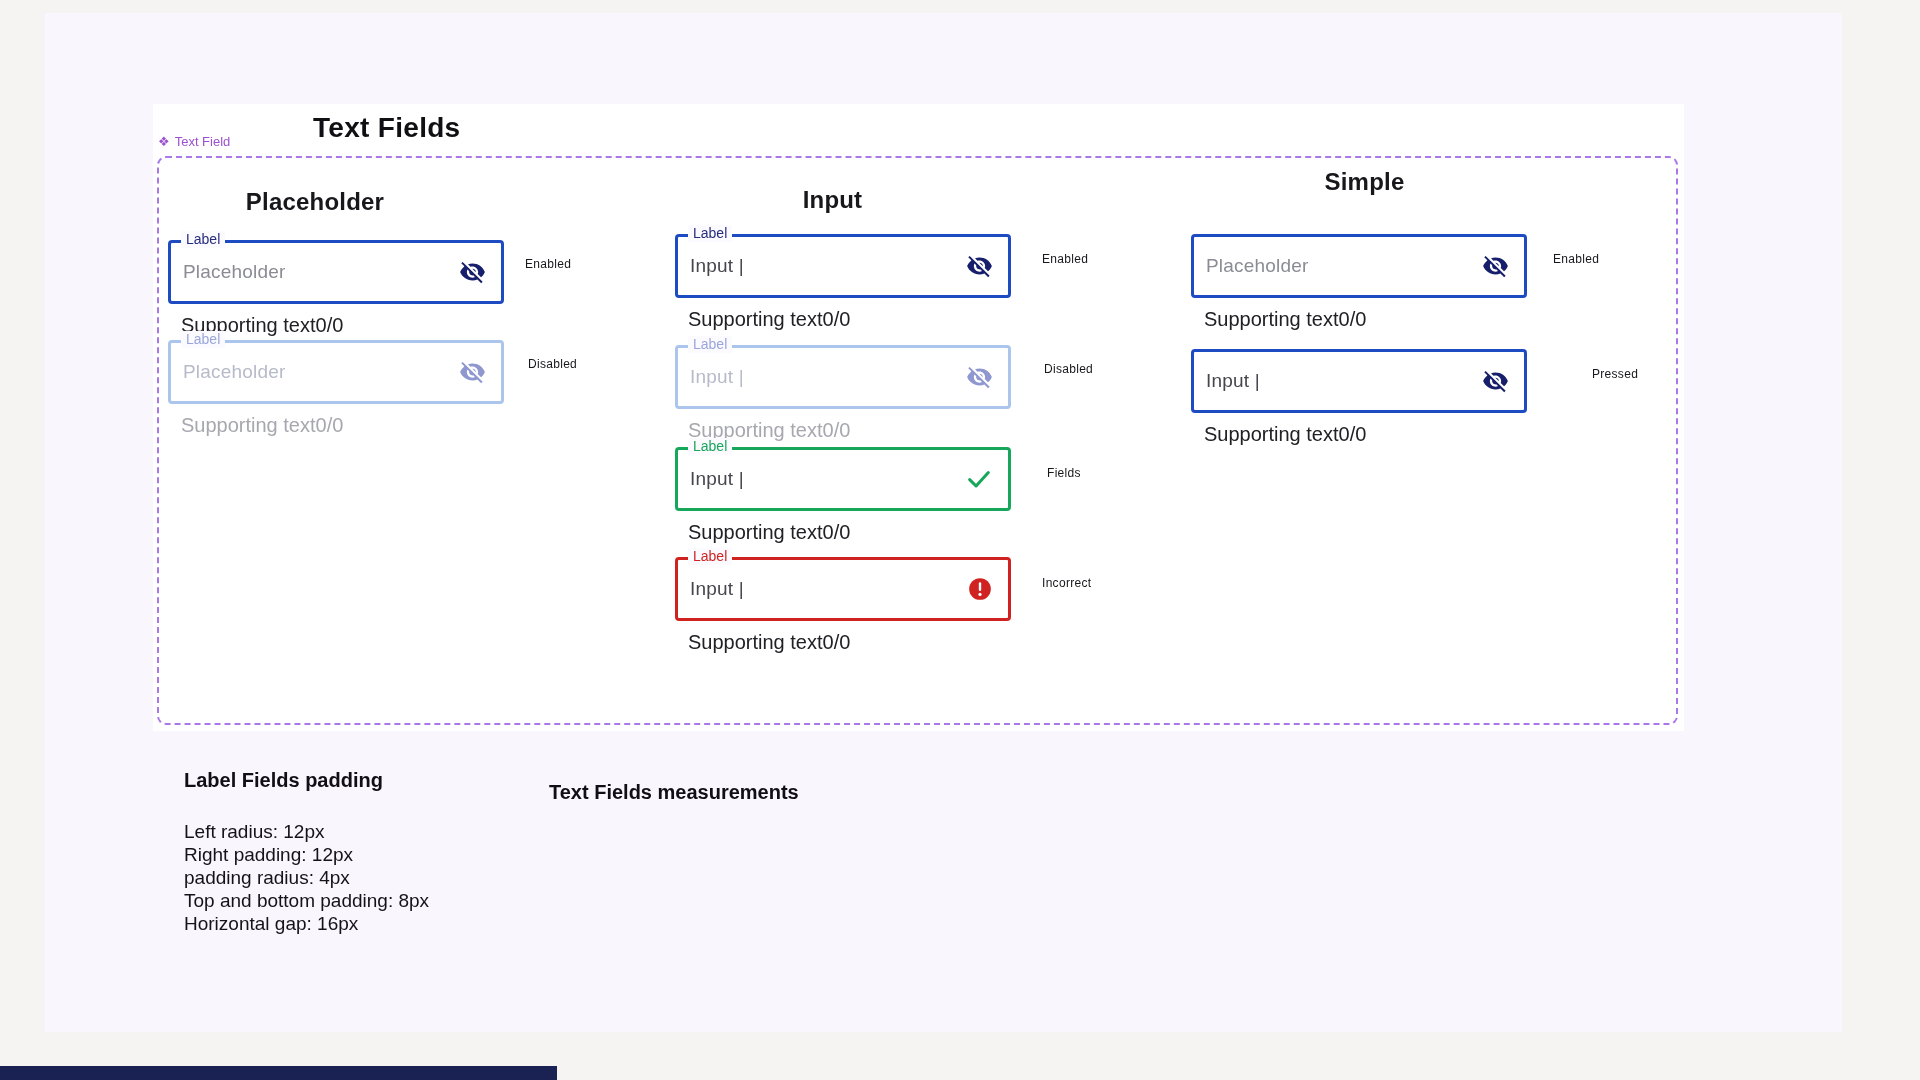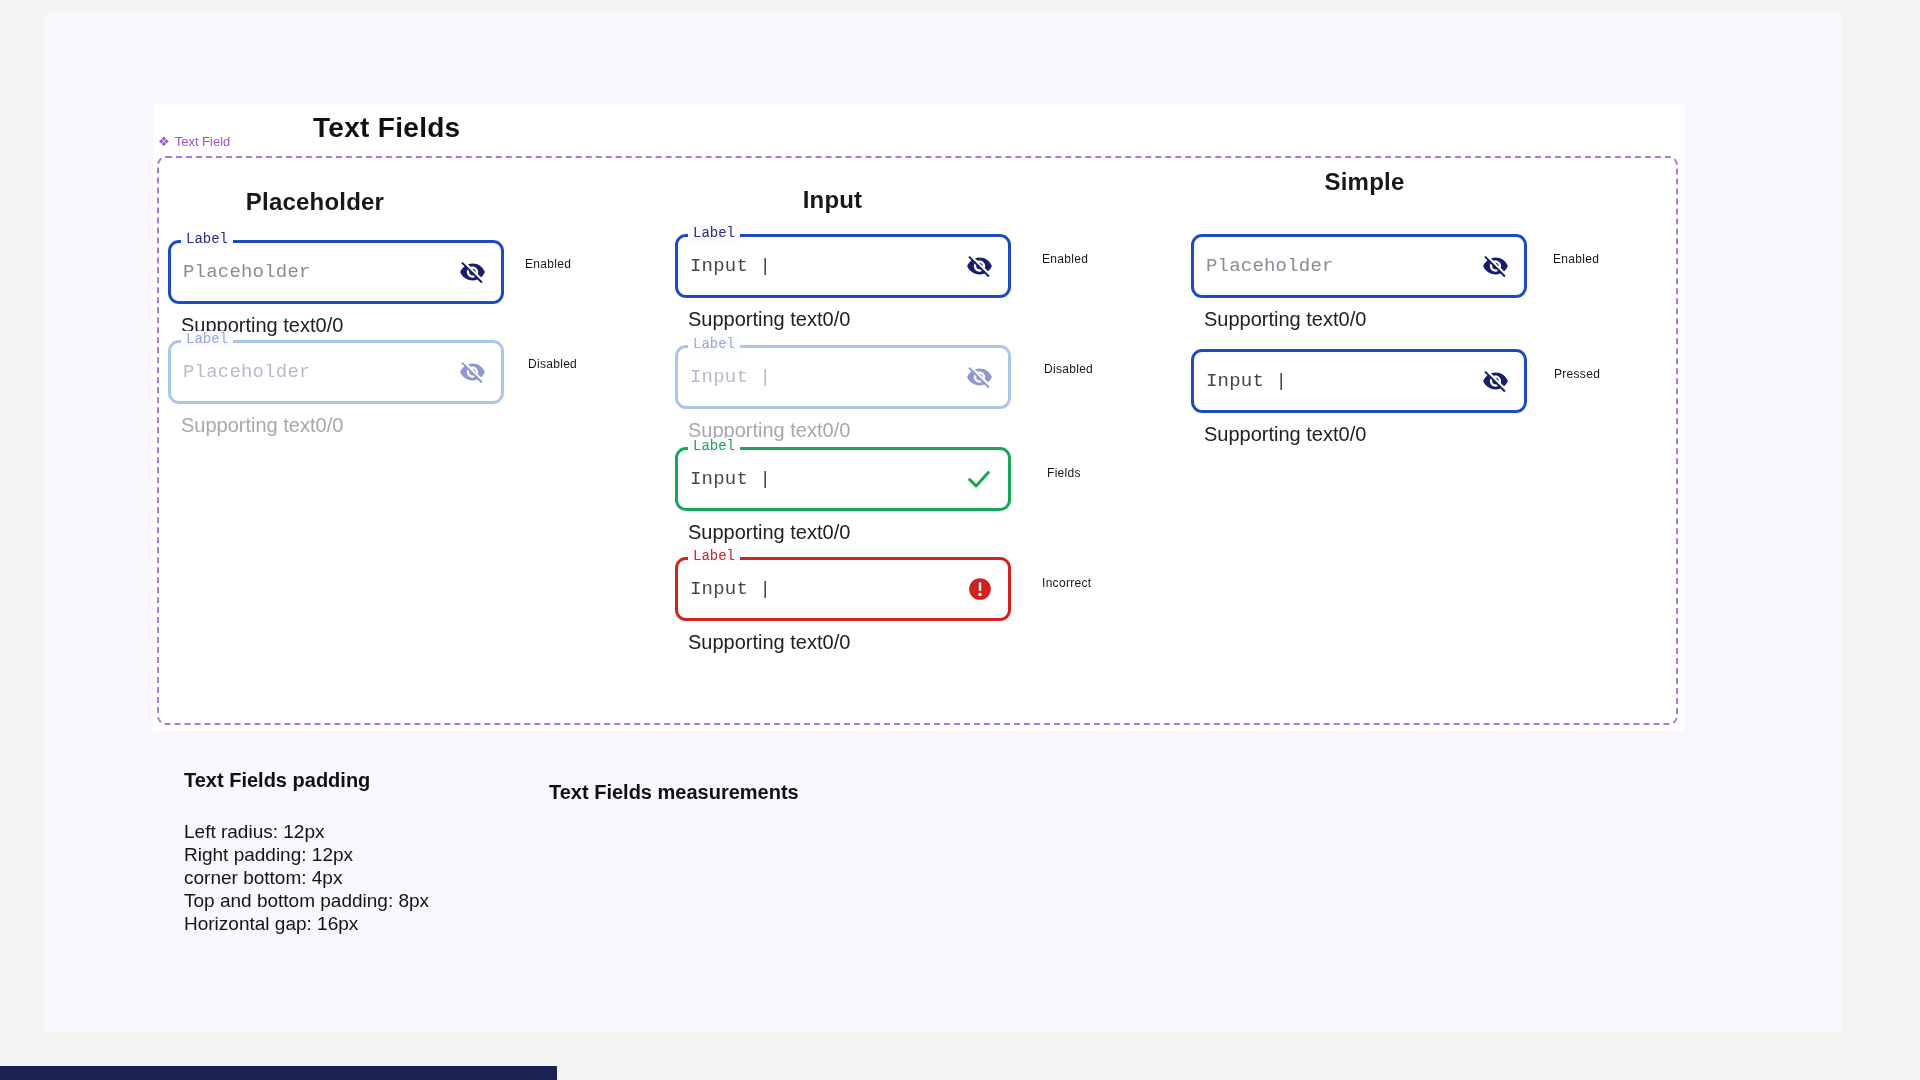--- a/index.html
+++ b/index.html
@@ -11,22 +11,22 @@
   #canvas{left:45px;top:13px;width:1797px;height:1019px;background:#f9f6fd;}
   #frame{left:153px;top:104px;width:1531px;height:627px;background:#ffffff;}
   #frame-title{left:313px;top:112px;font-size:28px;font-weight:700;color:#101014;letter-spacing:.3px;}
   #component-tag{left:158px;top:134px;font-size:13px;color:#9b51d0;display:flex;gap:5px;align-items:center;}
   #dashed-frame{left:157px;top:156px;width:1517px;height:565px;border:2px dashed #a977e8;border-radius:9px;}
 
   .col-header{font-size:24px;font-weight:600;color:#17171c;text-align:center;letter-spacing:.2px;}
 
   
   .field-group{position:absolute;width:336px;}
-  .box{position:relative;width:330px;height:58px;border:3px solid #1d4cc2;border-radius:11px;
-       background:#fff;display:flex;align-items:center;box-sizing:content-box;font-family:Liberation Mono, monospace;}
+  .box{position:relative;width:330px;height:58px;border:3px solid #1d4cc2;border-radius:4px;
+       background:#fff;display:flex;align-items:center;box-sizing:content-box;}
   .chip{position:absolute;top:-12px;left:10px;font-size:14px;font-weight:500;background:#fbfaff;
         padding:0 5px;line-height:17px;color:#272c7c;}
   .value{font-size:19px;padding-left:12px;letter-spacing:.2px;}
   .ficon{position:absolute;right:15px;top:50%;transform:translateY(-50%);display:flex;color:#171e6b;}
   .support{display:flex;justify-content:flex-start;box-sizing:border-box;
            width:336px;padding:10px 20px 0 13px;font-size:20px;color:#202025;}
 
   .val-gray .value{color:#8b8b95;}
   .val-dark .value{color:#46464e;}
 
@@ -202,27 +202,27 @@
         <svg viewBox="0 0 24 24" width="27" height="27" fill="currentColor">
             <path d="M12 7c2.76 0 5 2.24 5 5 0 .65-.13 1.26-.36 1.83l2.92 2.92c1.51-1.26 2.7-2.89 3.43-4.75-1.73-4.39-6-7.5-11-7.5-1.4 0-2.74.25-3.98.7l2.16 2.16C10.74 7.13 11.35 7 12 7zM2 4.27l2.28 2.28.46.46C3.08 8.3 1.78 10.02 1 12c1.73 4.39 6 7.5 11 7.5 1.55 0 3.03-.3 4.38-.84l.42.42L19.73 22 21 20.73 3.27 3 2 4.27zM7.53 9.8l1.55 1.55c-.05.21-.08.43-.08.65 0 1.66 1.34 3 3 3 .22 0 .44-.03.65-.08l1.55 1.55c-.67.33-1.41.53-2.2.53-2.76 0-5-2.24-5-5 0-.79.2-1.53.53-2.2zm4.31-.78l3.15 3.15.02-.16c0-1.66-1.34-3-3-3l-.17.01z"></path>
           </svg>
       </span>
     </div>
     <div class="support">
       <span>Supporting text</span>
       <span>0/0</span>
     </div>
   </div>
-  <div class="state-label" style="left:1554px;top:367px;">Pressed</div>
-
-  <div class="note-heading abs" style="left:184px;top:769px;">Text Fields padding</div>
+  <div class="state-label" style="left:1592px;top:367px;">Pressed</div>
+
+  <div class="note-heading abs" style="left:184px;top:769px;">Label Fields padding</div>
   <div class="note-body abs" style="left:184px;top:820px;">
     <div>Left radius: 12px</div>
     <div>Right padding: 12px</div>
-    <div>corner bottom: 4px</div>
+    <div>padding radius: 4px</div>
     <div>Top and bottom padding: 8px</div>
     <div>Horizontal gap: 16px</div>
   </div>
 
   <div class="note-heading abs" style="left:549px;top:781px;">Text Fields measurements</div>
 
   <div id="bottom-bar" class="abs"></div>
 </div>
 
 </body></html>

